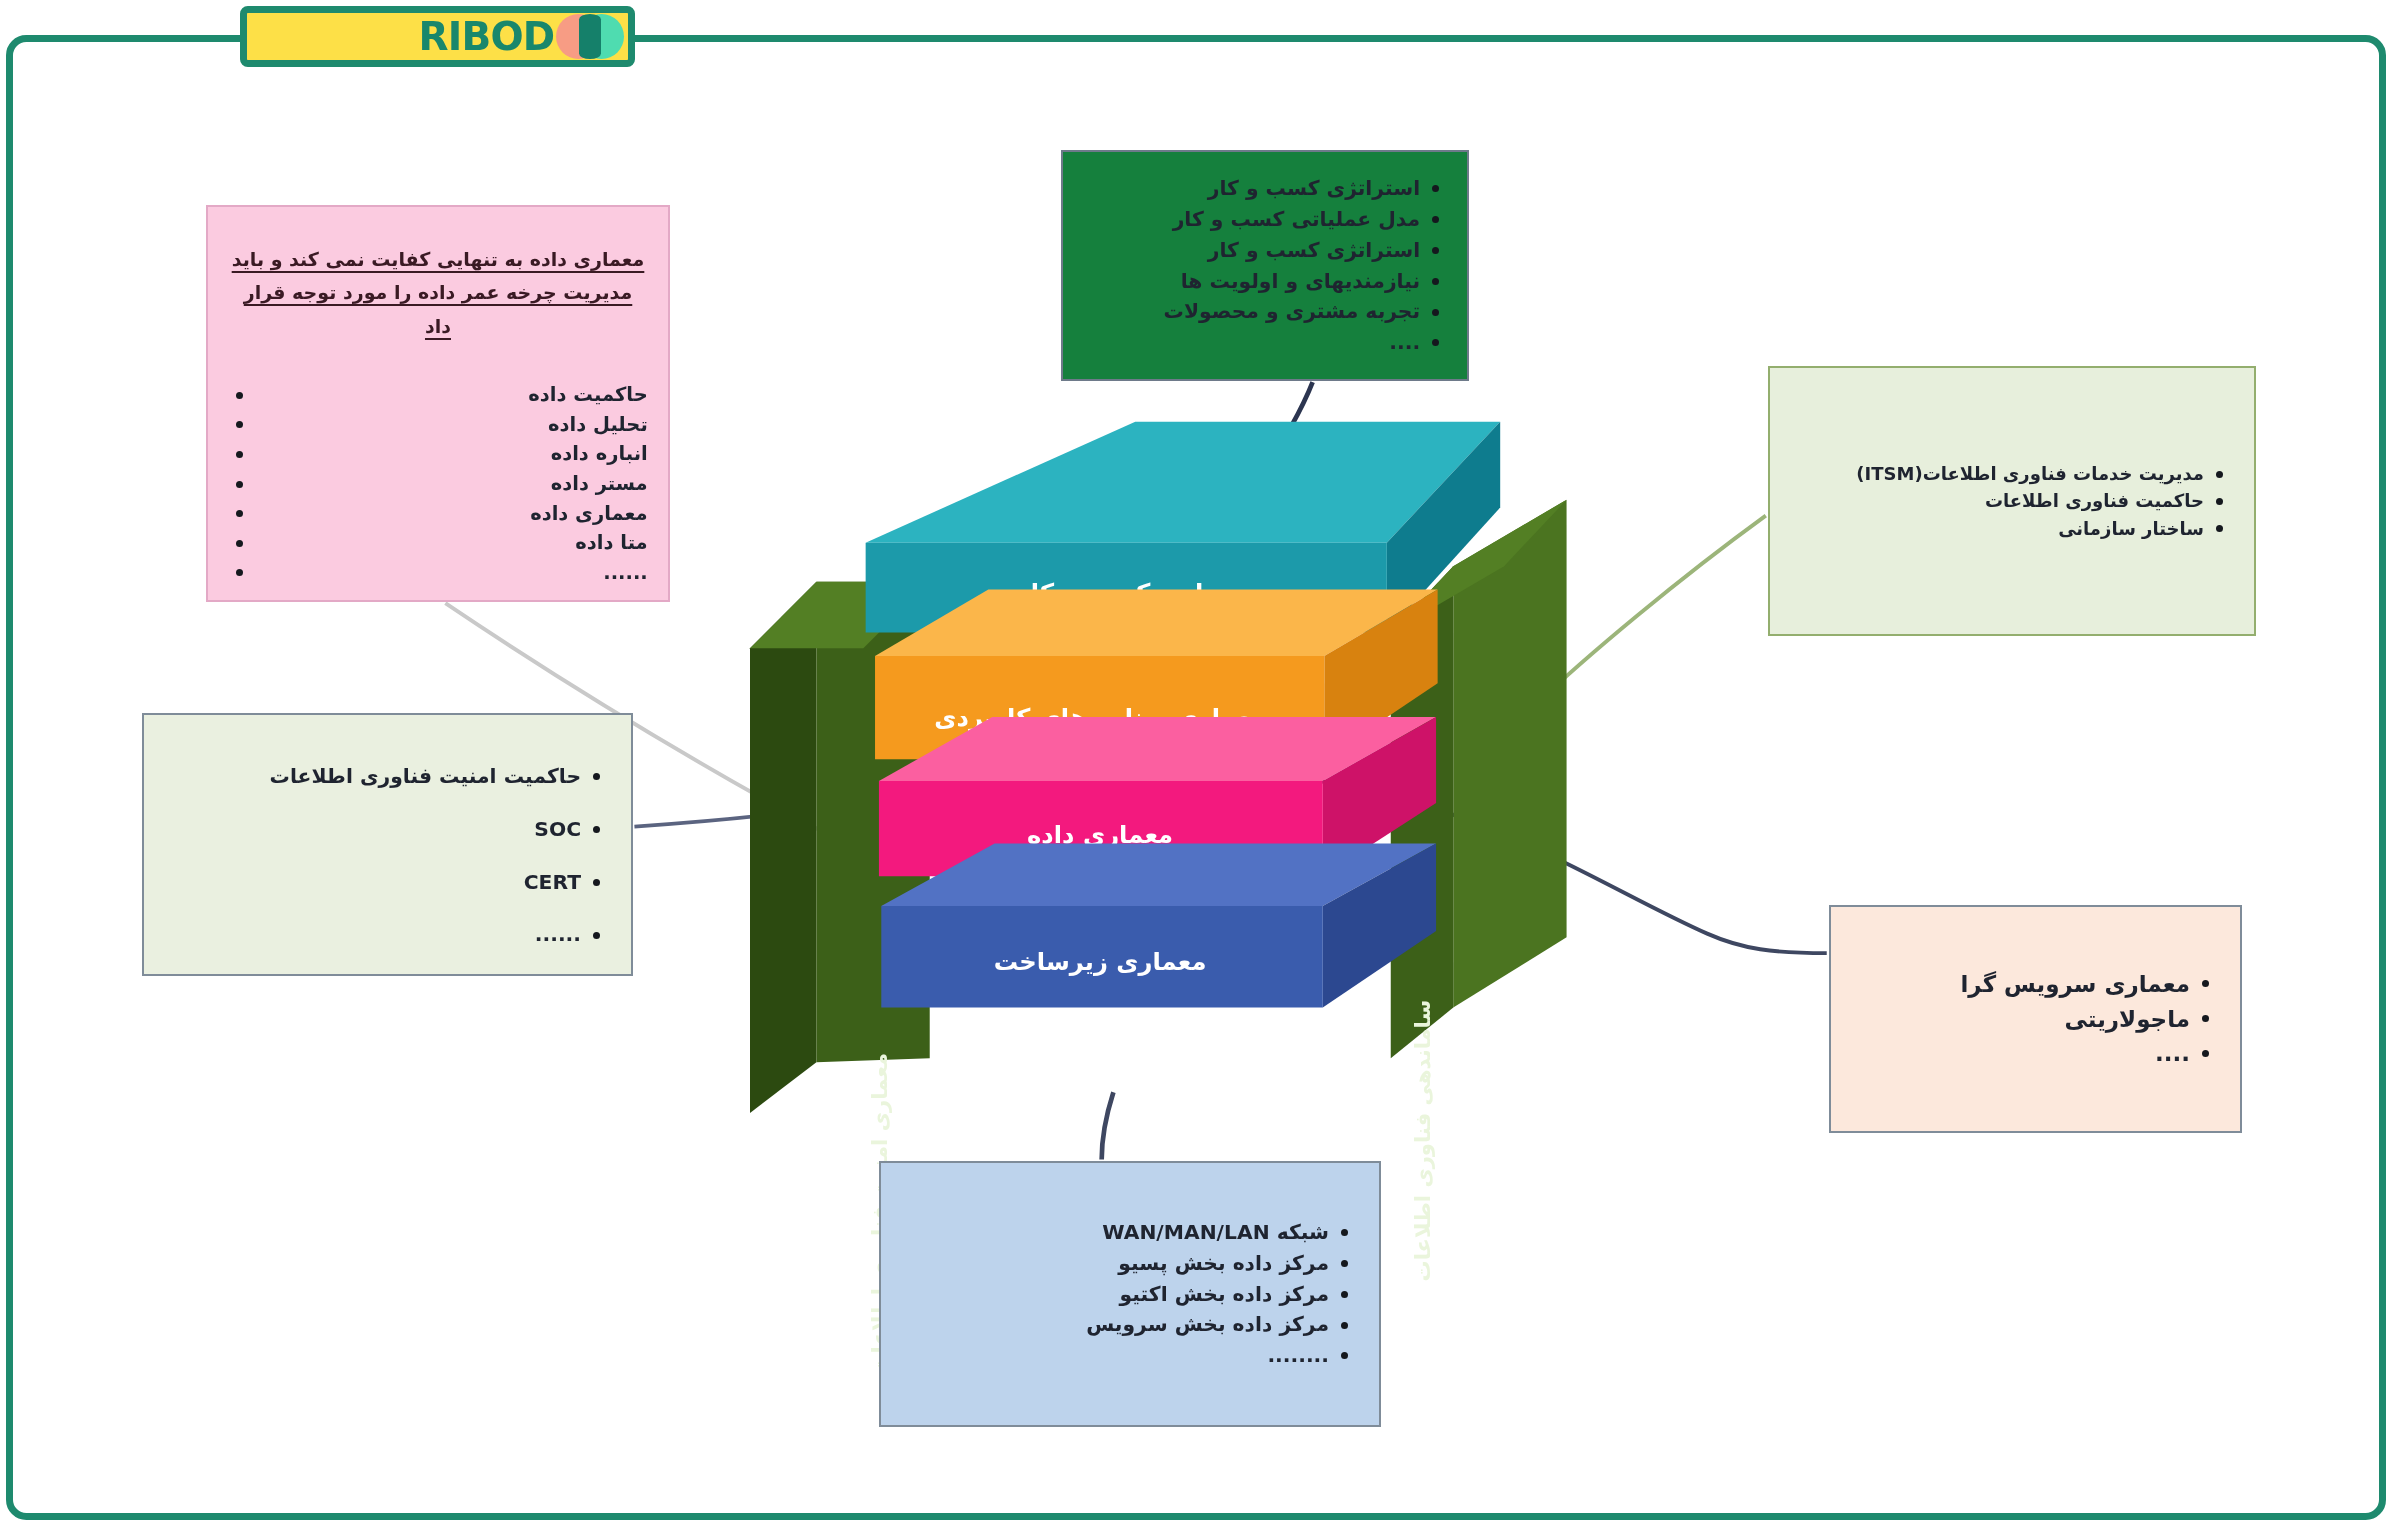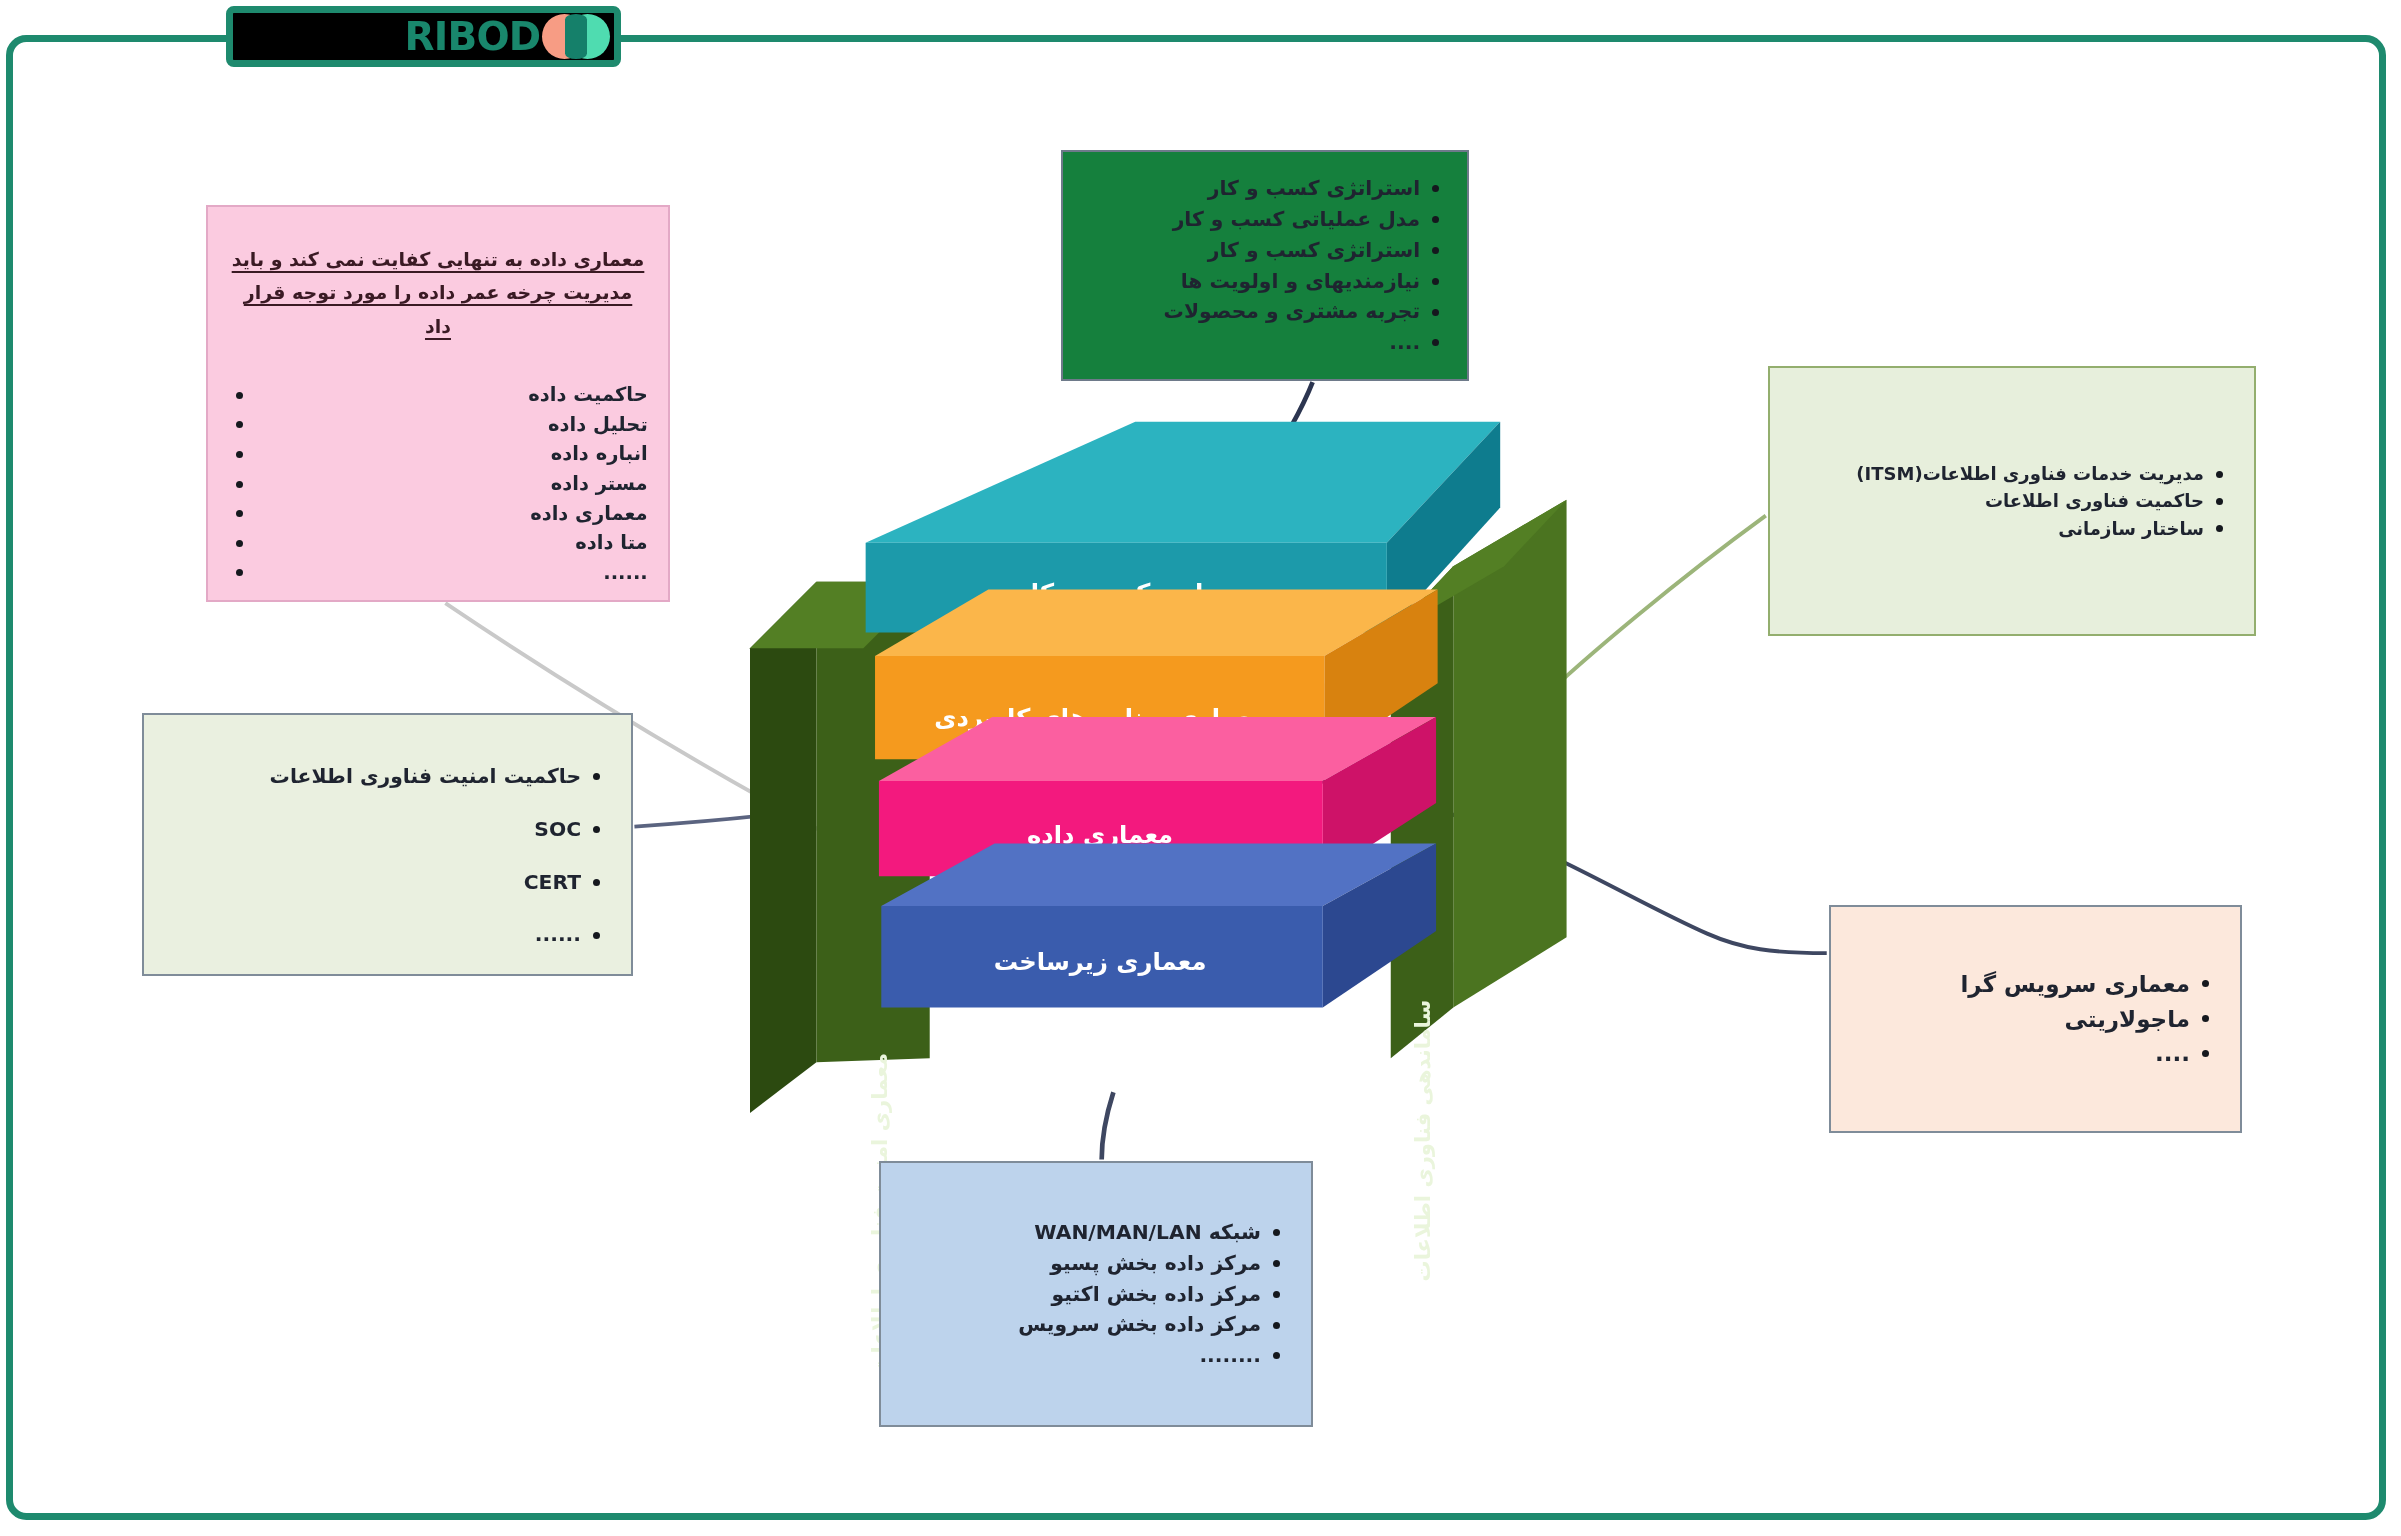--- a/index.html
+++ b/index.html
@@ -12,22 +12,22 @@
 
   
   .frame{
     position:absolute;left:6.3px;top:35px;width:2380px;height:1485px;
     border:7px solid #1E8A6E;border-radius:20.3px;box-sizing:border-box;
     pointer-events:none;
   }
 
   
   .logo-badge{
-    position:absolute;left:226px;top:6.3px;width:395px;height:61px;
-    background:#000000;border:7px solid #1E8A6E;border-radius:7.8px;
+    position:absolute;left:240px;top:6.3px;width:395px;height:61px;
+    background:#fde047;border:7px solid #1E8A6E;border-radius:7.8px;
     box-sizing:border-box;display:flex;align-items:center;
     padding-left:14px;z-index:40;
   }
   .logo-mark{position:relative;width:72px;height:48px;flex:0 0 auto;margin-left:0;}
   .logo-mark .c1{position:absolute;left:0;top:1.6px;width:45px;height:45px;border-radius:50%;background:#F79C84;}
   .logo-mark .c2{position:absolute;left:23.4px;top:1.6px;width:45px;height:45px;border-radius:50%;background:#4FDCB0;}
   .logo-mark .ov{position:absolute;left:23.4px;top:1.6px;width:22px;height:45px;background:#15806A;
     border-top-left-radius:47px 23px;border-bottom-left-radius:47px 23px;
     border-top-right-radius:47px 23px;border-bottom-right-radius:47px 23px;}
   .logo-word{
@@ -69,21 +69,21 @@
 
   #box-it{left:1768px;top:366px;width:488px;height:270px;background:#E7EFDC;border-color:#93AE6E;padding:19px 23.4px;}
   #box-it li{font-size:18px;white-space:normal;}
 
   #box-sec{left:142px;top:713px;width:491px;height:263px;background:#EAF0E0;border-color:#7F8C99;padding:19px 23.4px;}
   #box-sec li{font-size:20.3px;margin-top:22px;}
 
   #box-app{left:1829px;top:905px;width:413px;height:228px;background:#FCE8DC;border-color:#7F8C99;padding:19px 23.4px;}
   #box-app li{font-size:23px;}
 
-  #box-infra{left:879px;top:1161px;width:434px;height:266px;background:#BDD3EC;border-color:#7F8C99;padding:19px 23.4px;}
+  #box-infra{left:879px;top:1161px;width:502px;height:266px;background:#BDD3EC;border-color:#7F8C99;padding:19px 23.4px;}
   #box-infra li{font-size:20.3px;}
 
   
   #stack{position:absolute;left:750px;top:406px;width:883px;height:750px;z-index:20;}
   #stack svg{display:block;width:883px;height:750px;overflow:visible;}
   .layer-label{
     fill:#ffffff;font-family:"DejaVu Sans","Liberation Sans",sans-serif;
     font-weight:bold;font-size:31px;direction:rtl;
   }
   .side-label{

